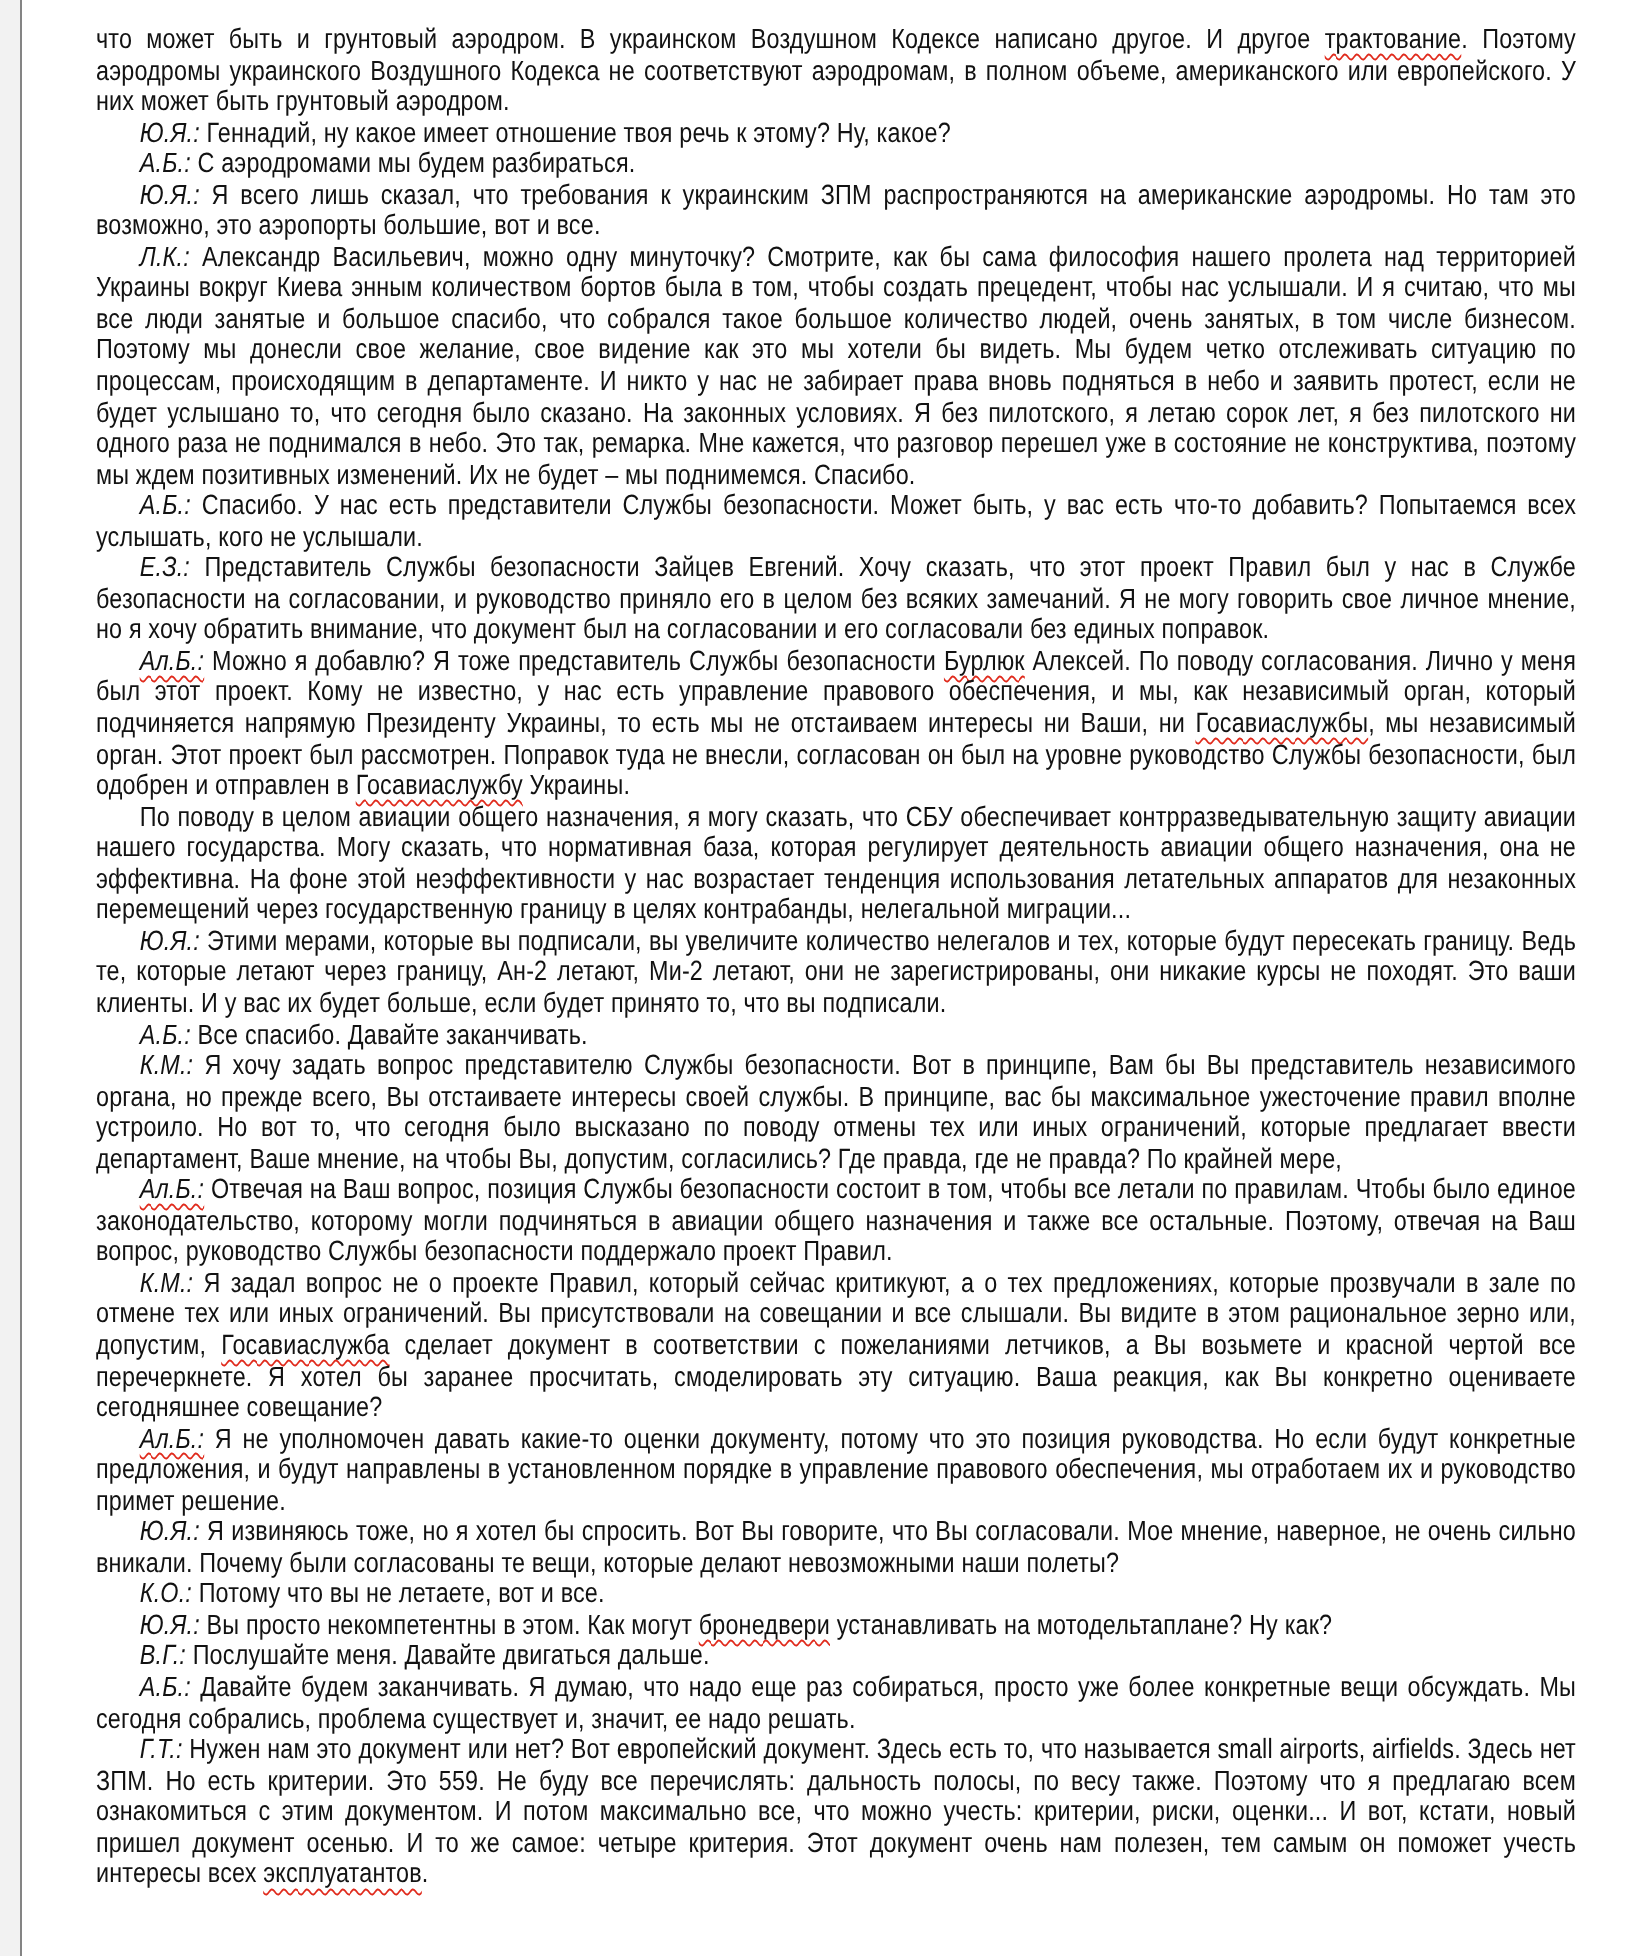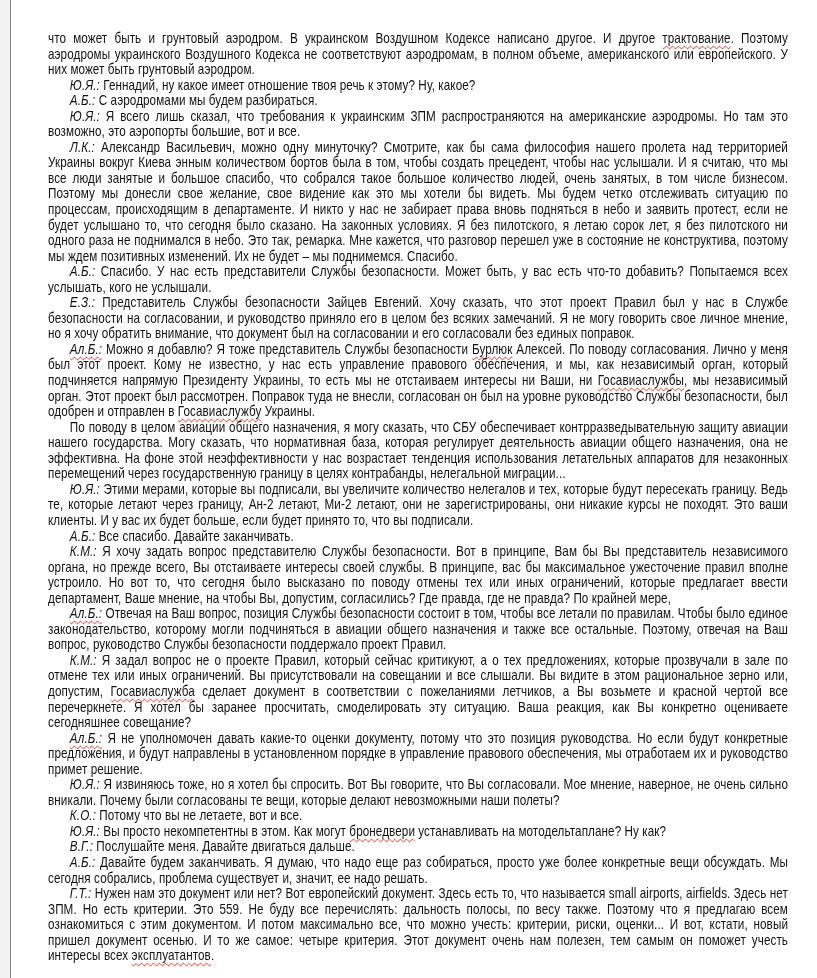--- a/index.html
+++ b/index.html
@@ -22,21 +22,20 @@
     width: 10px;
     height: 100%;
     background: #f2f2f2;
     border-right: 1.5px solid #848484;
   }
   .content-outer {
     position: absolute;
     left: 48px;
     top: 12px;
     width: 740px;
-    margin-top: 19px;
   }
   .content {
     width: 880px;                 
     transform: scaleX(0.8409);
     transform-origin: 0 0;
     font-size: 13.9px;
     line-height: 15.55px;
     color: #121212;
     text-align: justify;
     letter-spacing: 0.1px;

